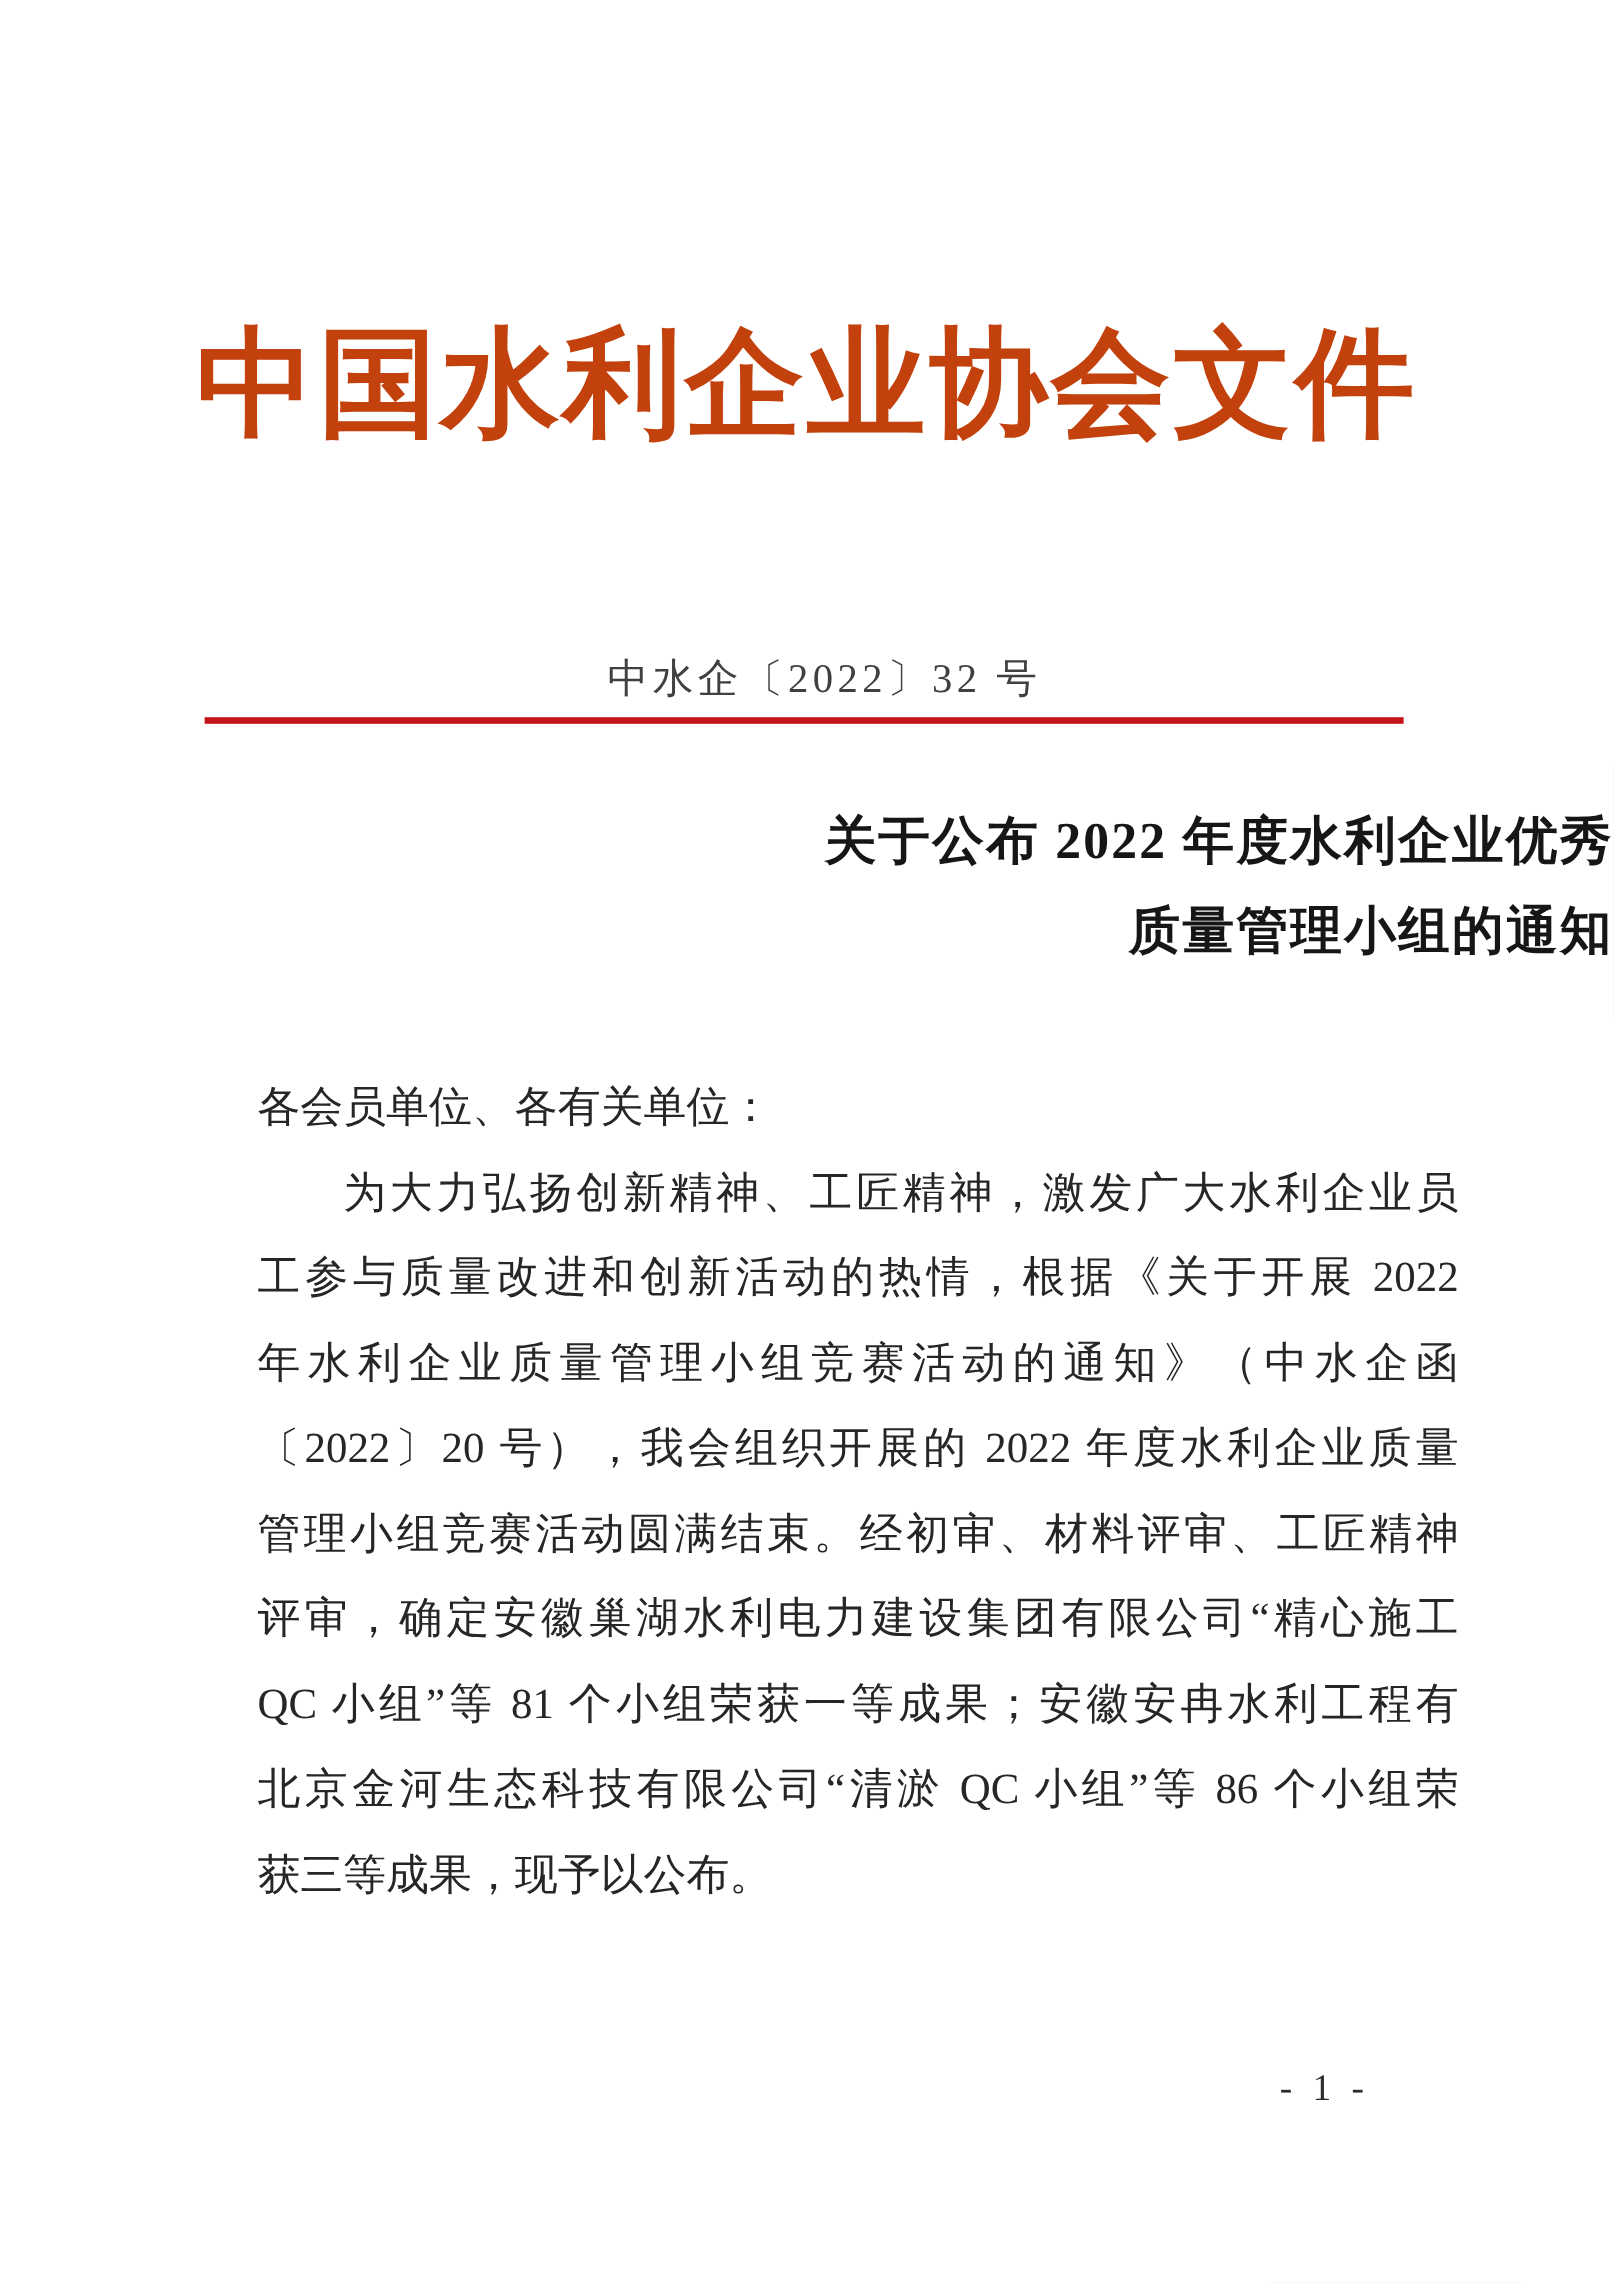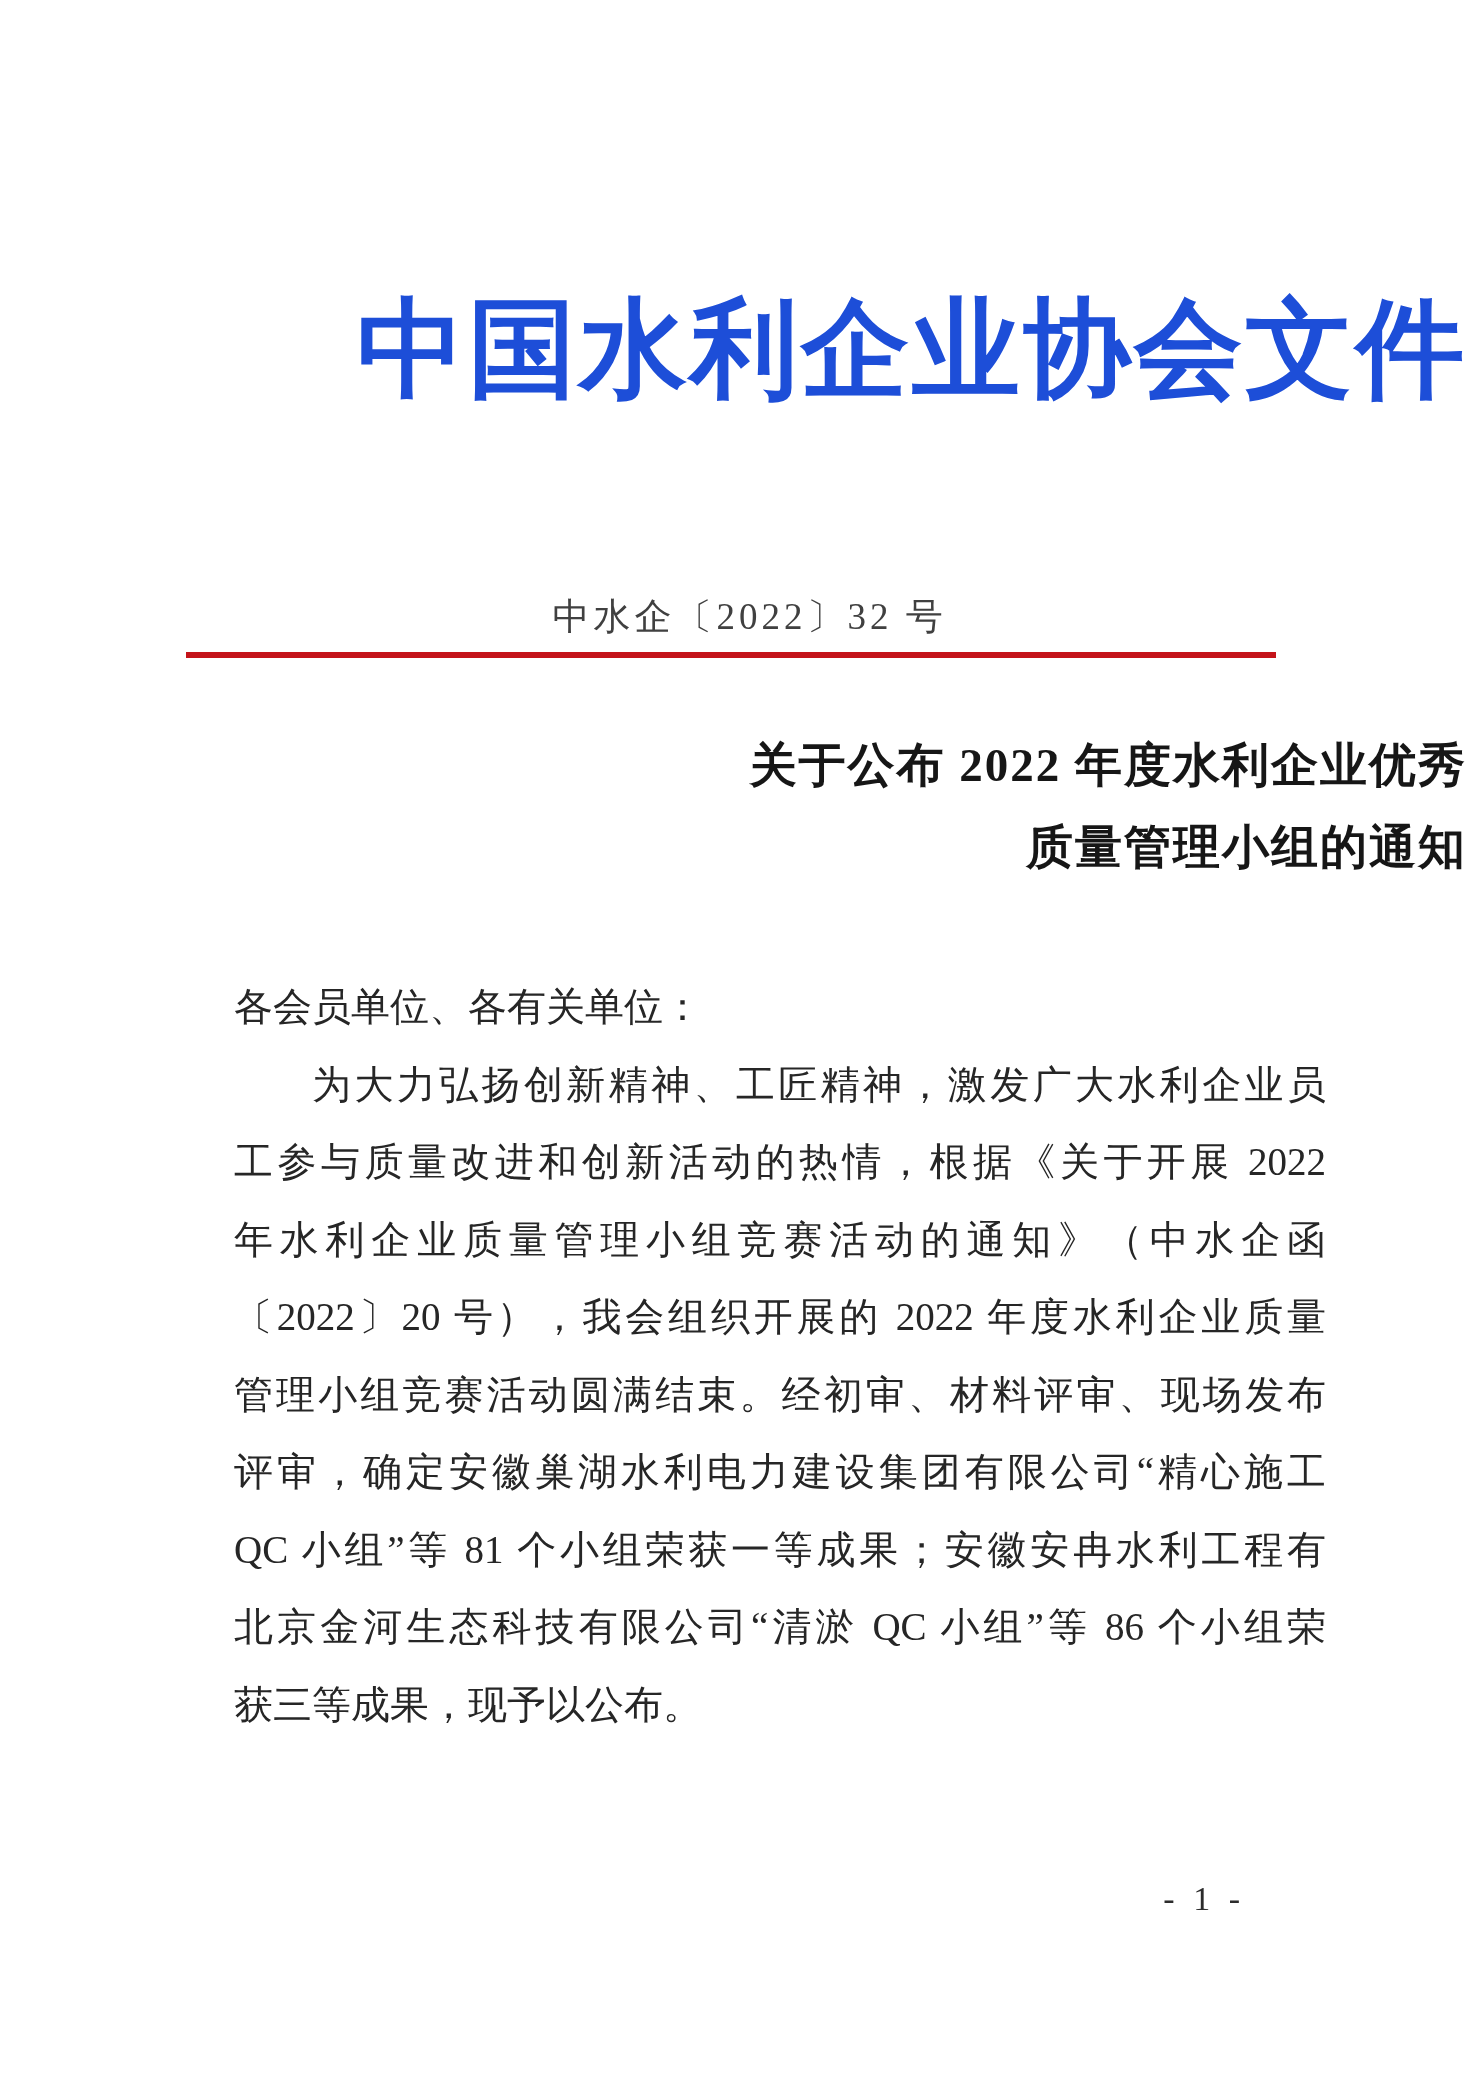--- a/index.html
+++ b/index.html
@@ -88,38 +88,38 @@
     letter-spacing: 5px;
     color: #2c2c2c;
     white-space: nowrap;
   }
 </style>
 </head>
 <body>
 
 <div class="page">
 
-  <div class="org-title" style="color: #1d4ed8; text-align: right;">中国水利企业协会文件</div>
+  <div class="org-title" style="color: #c2410c;">中国水利企业协会文件</div>
 
   <div class="doc-number">中水企〔2022〕32 号</div>
 
   <div class="red-rule" style="background-color: rgb(196, 20, 26);"></div>
 
   <div class="doc-title">
     <div>关于公布 2022 年度水利企业优秀</div>
     <div>质量管理小组的通知</div>
   </div>
 
   <div class="body-block">
     <div class="line no-just">各会员单位、各有关单位：</div>
     <div class="line indent">为大力弘扬创新精神、工匠精神，激发广大水利企业员</div>
     <div class="line">工参与质量改进和创新活动的热情，根据《关于开展 2022</div>
     <div class="line">年水利企业质量管理小组竞赛活动的通知》（中水企函</div>
     <div class="line">〔2022〕20 号），我会组织开展的 2022 年度水利企业质量</div>
-    <div class="line">管理小组竞赛活动圆满结束。经初审、材料评审、现场发布</div>
+    <div class="line">管理小组竞赛活动圆满结束。经初审、材料评审、工匠精神</div>
     <div class="line">评审，确定安徽巢湖水利电力建设集团有限公司“精心施工</div>
     <div class="line">QC 小组”等 81 个小组荣获一等成果；安徽安冉水利工程有</div>
     <div class="line">北京金河生态科技有限公司“清淤 QC 小组”等 86 个小组荣</div>
     <div class="line no-just">获三等成果，现予以公布。</div>
   </div>
 
   <div class="page-number">- 1 -</div>
 
 </div>
 

